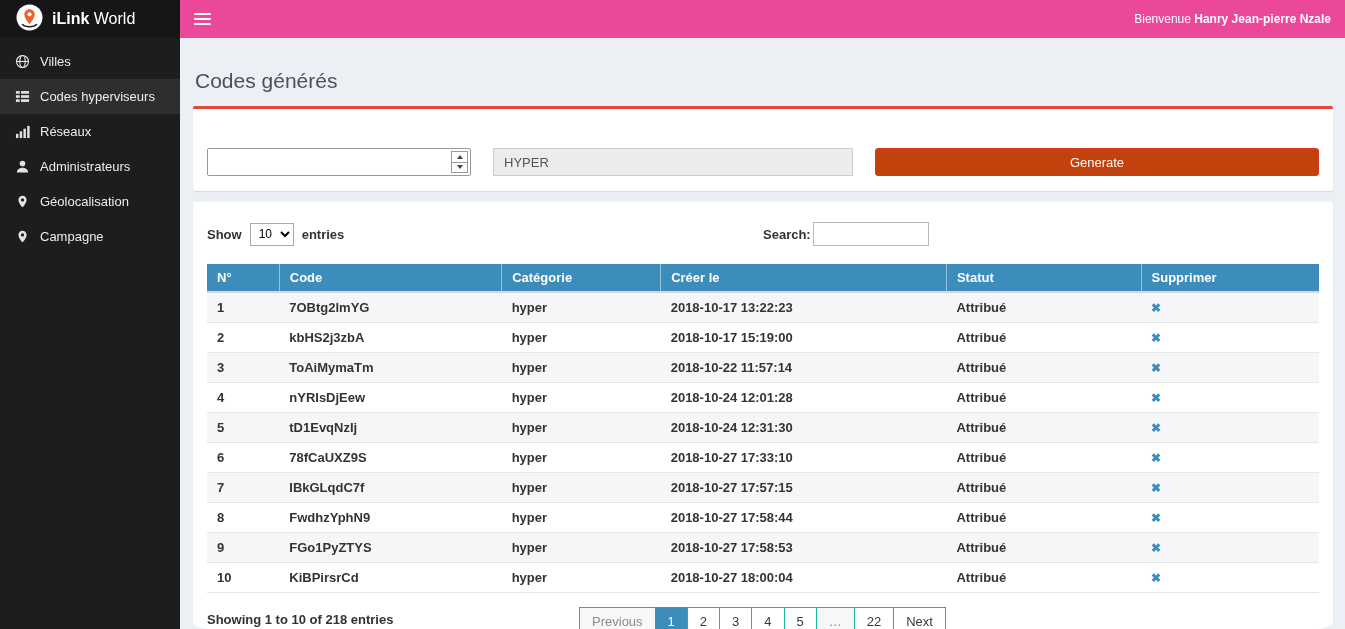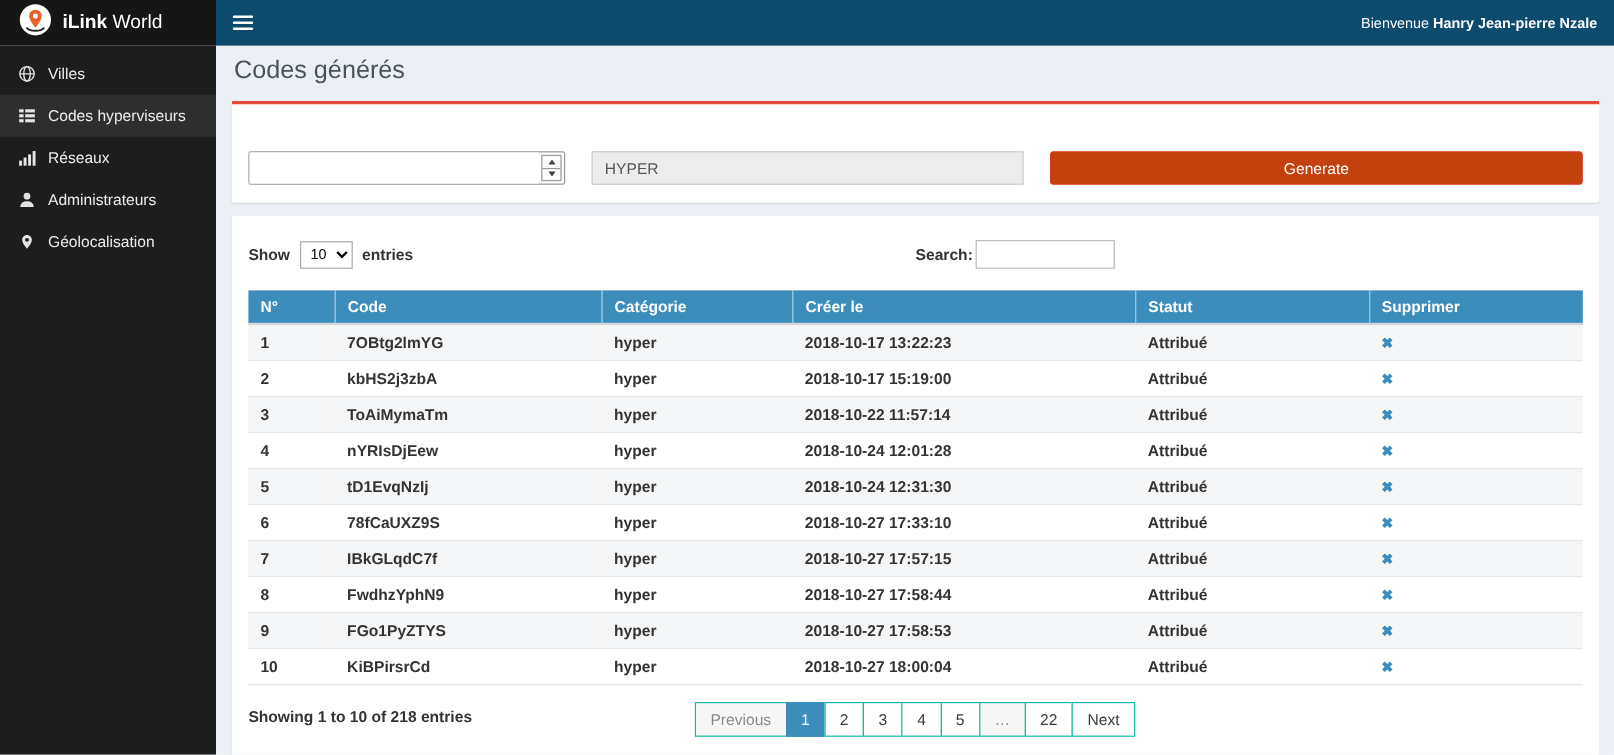--- a/index.html
+++ b/index.html
@@ -5,36 +5,36 @@
   * { margin:0; padding:0; box-sizing:border-box; }
   html,body { width:1345px; height:629px; overflow:hidden; background:#ecf0f5;
               font-family:"Liberation Sans", sans-serif; }
 
   
   .topbar { display:flex; height:38px; }
   .logo-area { width:180px; background:#161616; display:flex; align-items:center;
                gap:9px; padding:0 16px; flex:0 0 180px; }
   .brand { color:#fff; font-size:16px; white-space:nowrap; }
   .brand .bold { font-weight:700; }
-  .navbar { flex:1; background:#0c4a6e; display:flex; align-items:center;
+  .navbar { flex:1; background:#ec4899; display:flex; align-items:center;
             justify-content:space-between; padding:0 14px; }
   .hamburger { width:17px; cursor:pointer; }
   .hamburger span { display:block; height:2px; background:#fff; margin:3px 0; border-radius:1px; }
   .welcome { color:#fff; font-size:12px; }
   .welcome .user { font-weight:700; }
 
   
   .layout { display:flex; height:591px; }
   .sidebar { width:180px; flex:0 0 180px; background:#1d1d1d; padding-top:6px; }
   .side-item { display:flex; align-items:center; gap:10px; height:35px; padding:0 14px;
                color:#ececec; font-size:13px; cursor:pointer; }
   .side-item .icn { width:16px; height:16px; display:flex; align-items:center; justify-content:center; }
   .side-item svg { display:block; }
   .side-item.active { background:rgba(255,255,255,.08); }
-  .content { flex:1; padding:2px 12px 0 13px; overflow:hidden; }
+  .content { flex:1; padding:24px 12px 0 13px; overflow:hidden;border-radius:29px; }
 
   .page-title { font-size:21px; font-weight:500; color:#46535b; margin:7px 0 13px 2px; }
 
   .box { background:#fff; border-radius:2px; box-shadow:0 1px 1px rgba(0,0,0,.09); }
 
   
   .generator { border-top:3px solid #e3493b; padding:39px 14px 15px; }
   .gen-row { display:flex; gap:22px; }
   .num-wrap { flex:0 0 264px; height:28px; border:1px solid #999; background:#fff;
               display:flex; border-radius:2px; }
@@ -159,20 +159,28 @@
       <span>Administrateurs</span>
     </div>
     <div class="side-item">
       <span class="icn">
         <svg width="13" height="15" viewBox="0 0 16 16" fill="#e3e3e3">
           <path fill-rule="evenodd" d="M8 1 C5.2 1 3 3.2 3 6 C3 9.8 8 15.2 8 15.2 C8 15.2 13 9.8 13 6 C13 3.2 10.8 1 8 1 Z M8 8 A2 2 0 1 1 8 4 A2 2 0 1 1 8 8 Z"></path>
         </svg>
       </span>
       <span>Géolocalisation</span>
     </div>
+    <div class="side-item">
+      <span class="icn">
+        <svg width="13" height="15" viewBox="0 0 16 16" fill="#e3e3e3">
+          <path fill-rule="evenodd" d="M8 1 C5.2 1 3 3.2 3 6 C3 9.8 8 15.2 8 15.2 C8 15.2 13 9.8 13 6 C13 3.2 10.8 1 8 1 Z M8 8 A2 2 0 1 1 8 4 A2 2 0 1 1 8 8 Z"></path>
+        </svg>
+      </span>
+      <span>Campagne</span>
+    </div>
   </aside>
 
   <main class="content">
     <h1 class="page-title">Codes générés</h1>
 
     <section class="box generator">
       <div class="gen-row">
         <div class="num-wrap">
           <input type="text" value="" style="">
           <div class="spinner">

